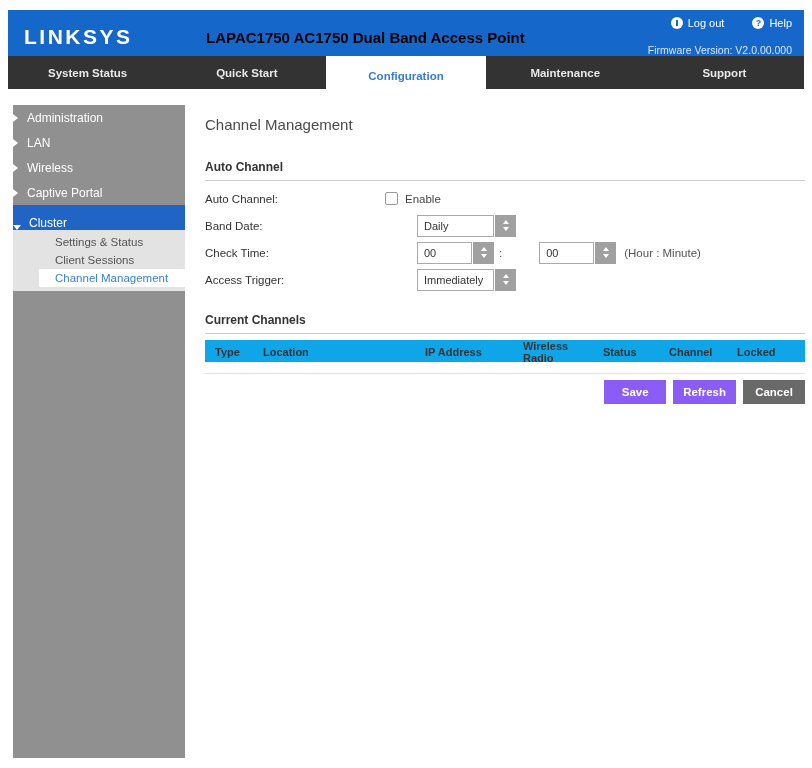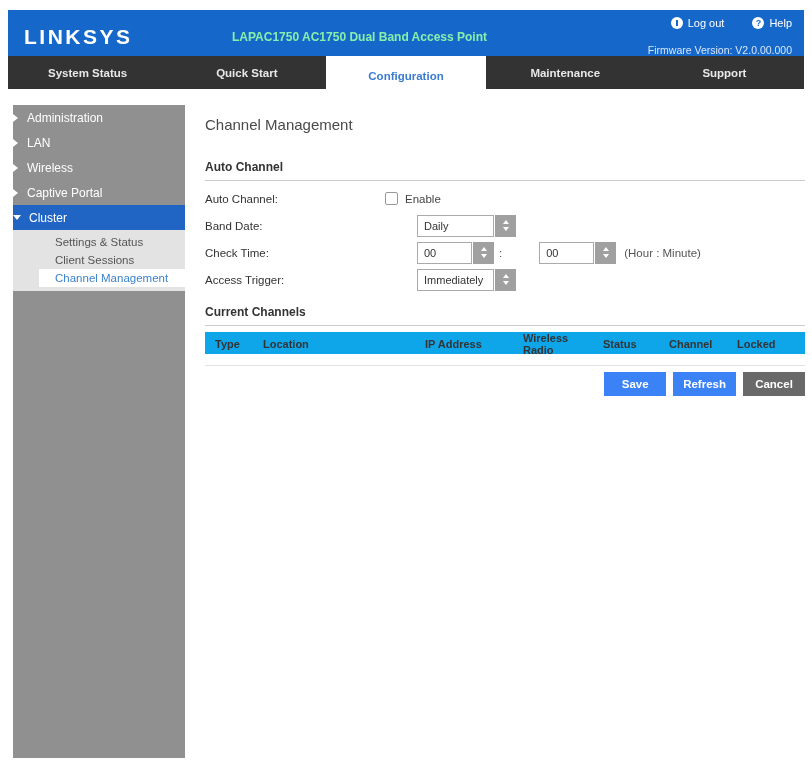--- a/index.html
+++ b/index.html
@@ -12,22 +12,22 @@
   
   .topbar {
     position:absolute; left:8px; right:8px; top:10px; height:53px;
     background:#1667ca;
   }
   .brand {
     position:absolute; left:16px; top:50%; transform:translateY(-50%);
     color:#ffffff; font-size:21px; font-weight:bold; letter-spacing:2.5px;
   }
   .device-title {
-    position:absolute; left:224px; top:50%; transform:translateY(-50%);
-    color:#86efac; font-size:12px; font-weight:bold;
+    position:absolute; left:198px; top:50%; transform:translateY(-50%);
+    color:#000000; font-size:15px; font-weight:bold;
   }
   .top-links {
     position:absolute; right:12px; top:7px; display:flex; gap:28px; align-items:center;
   }
   .top-link { display:flex; align-items:center; gap:5px; color:#ffffff; font-size:11px; cursor:pointer; }
   .circle-icon {
     width:12px; height:12px; border-radius:50%; background:#ffffff;
     display:flex; align-items:center; justify-content:center;
     color:#1667ca; font-size:9px; font-weight:bold; line-height:1;
   }
@@ -49,21 +49,21 @@
 
   
   .sidebar {
     position:absolute; left:13px; top:105px; width:172px; height:653px;
     background:#909090;
   }
   .side-item {
     height:25px; display:flex; align-items:center; 
     color:#ffffff; font-size:12px; cursor:pointer;
   }
-  .side-item.active { background:#2165c4; }
+  .side-item.active { background:#2165c4;align-items:flex-end; }
   .arrow-right {
     width:0; height:0; border-top:4px solid transparent; border-bottom:4px solid transparent;
     border-left:5px solid #ffffff; margin-right:9px; flex:0 0 auto;
   }
   .arrow-down {
     width:0; height:0; border-left:4px solid transparent; border-right:4px solid transparent;
     border-top:5px solid #ffffff; margin-right:8px; flex:0 0 auto;
   }
   .subpanel { background:#e3e3e3; padding:3px 0 4px 16px; }
   .sub-item {
@@ -105,36 +105,36 @@
     width:0; height:0; border-left:3.5px solid transparent; border-right:3.5px solid transparent;
     border-bottom:4px solid #ffffff;
   }
   .tri-down {
     width:0; height:0; border-left:3.5px solid transparent; border-right:3.5px solid transparent;
     border-top:4px solid #ffffff;
   }
   .time-sep { margin:0 5px; font-size:11.5px; color:#555555; }
   .field-hint { margin-left:8px; font-size:11.5px; color:#555555; }
 
-  .channels-title { margin-top:12px; }
+  .channels-title { margin-top:20px; }
   .table-header {
     margin-top:6px; height:22px; background:#0ea5e9;
     display:grid; grid-template-columns:48px 162px 98px 80px 66px 68px 78px;
     align-items:center;
   }
   .th-cell { font-size:11px; font-weight:bold; color:#333333; padding-left:10px; }
   .table-empty-row { height:12px; border-bottom:1px solid #e2e2e2; background:#ffffff; }
 
   .button-row { margin-top:6px; display:flex; justify-content:flex-end; gap:7px; }
   .btn {
     min-width:62px; height:24px; border:none; cursor:pointer;
     color:#ffffff; font-size:11.5px; font-weight:bold;
     font-family:"Liberation Sans", sans-serif; padding:0 10px;
   }
-  .btn-blue { background:#3b82f6; }
+  .btn-blue { background:#8b5cf6; }
   .btn-gray { background:#696969; }
 </style>
 </head>
 <body>
 
 <div class="page">
 
   <div class="topbar">
     <div class="brand">LINKSYS</div>
     <div class="device-title">LAPAC1750 AC1750 Dual Band Access Point</div>

